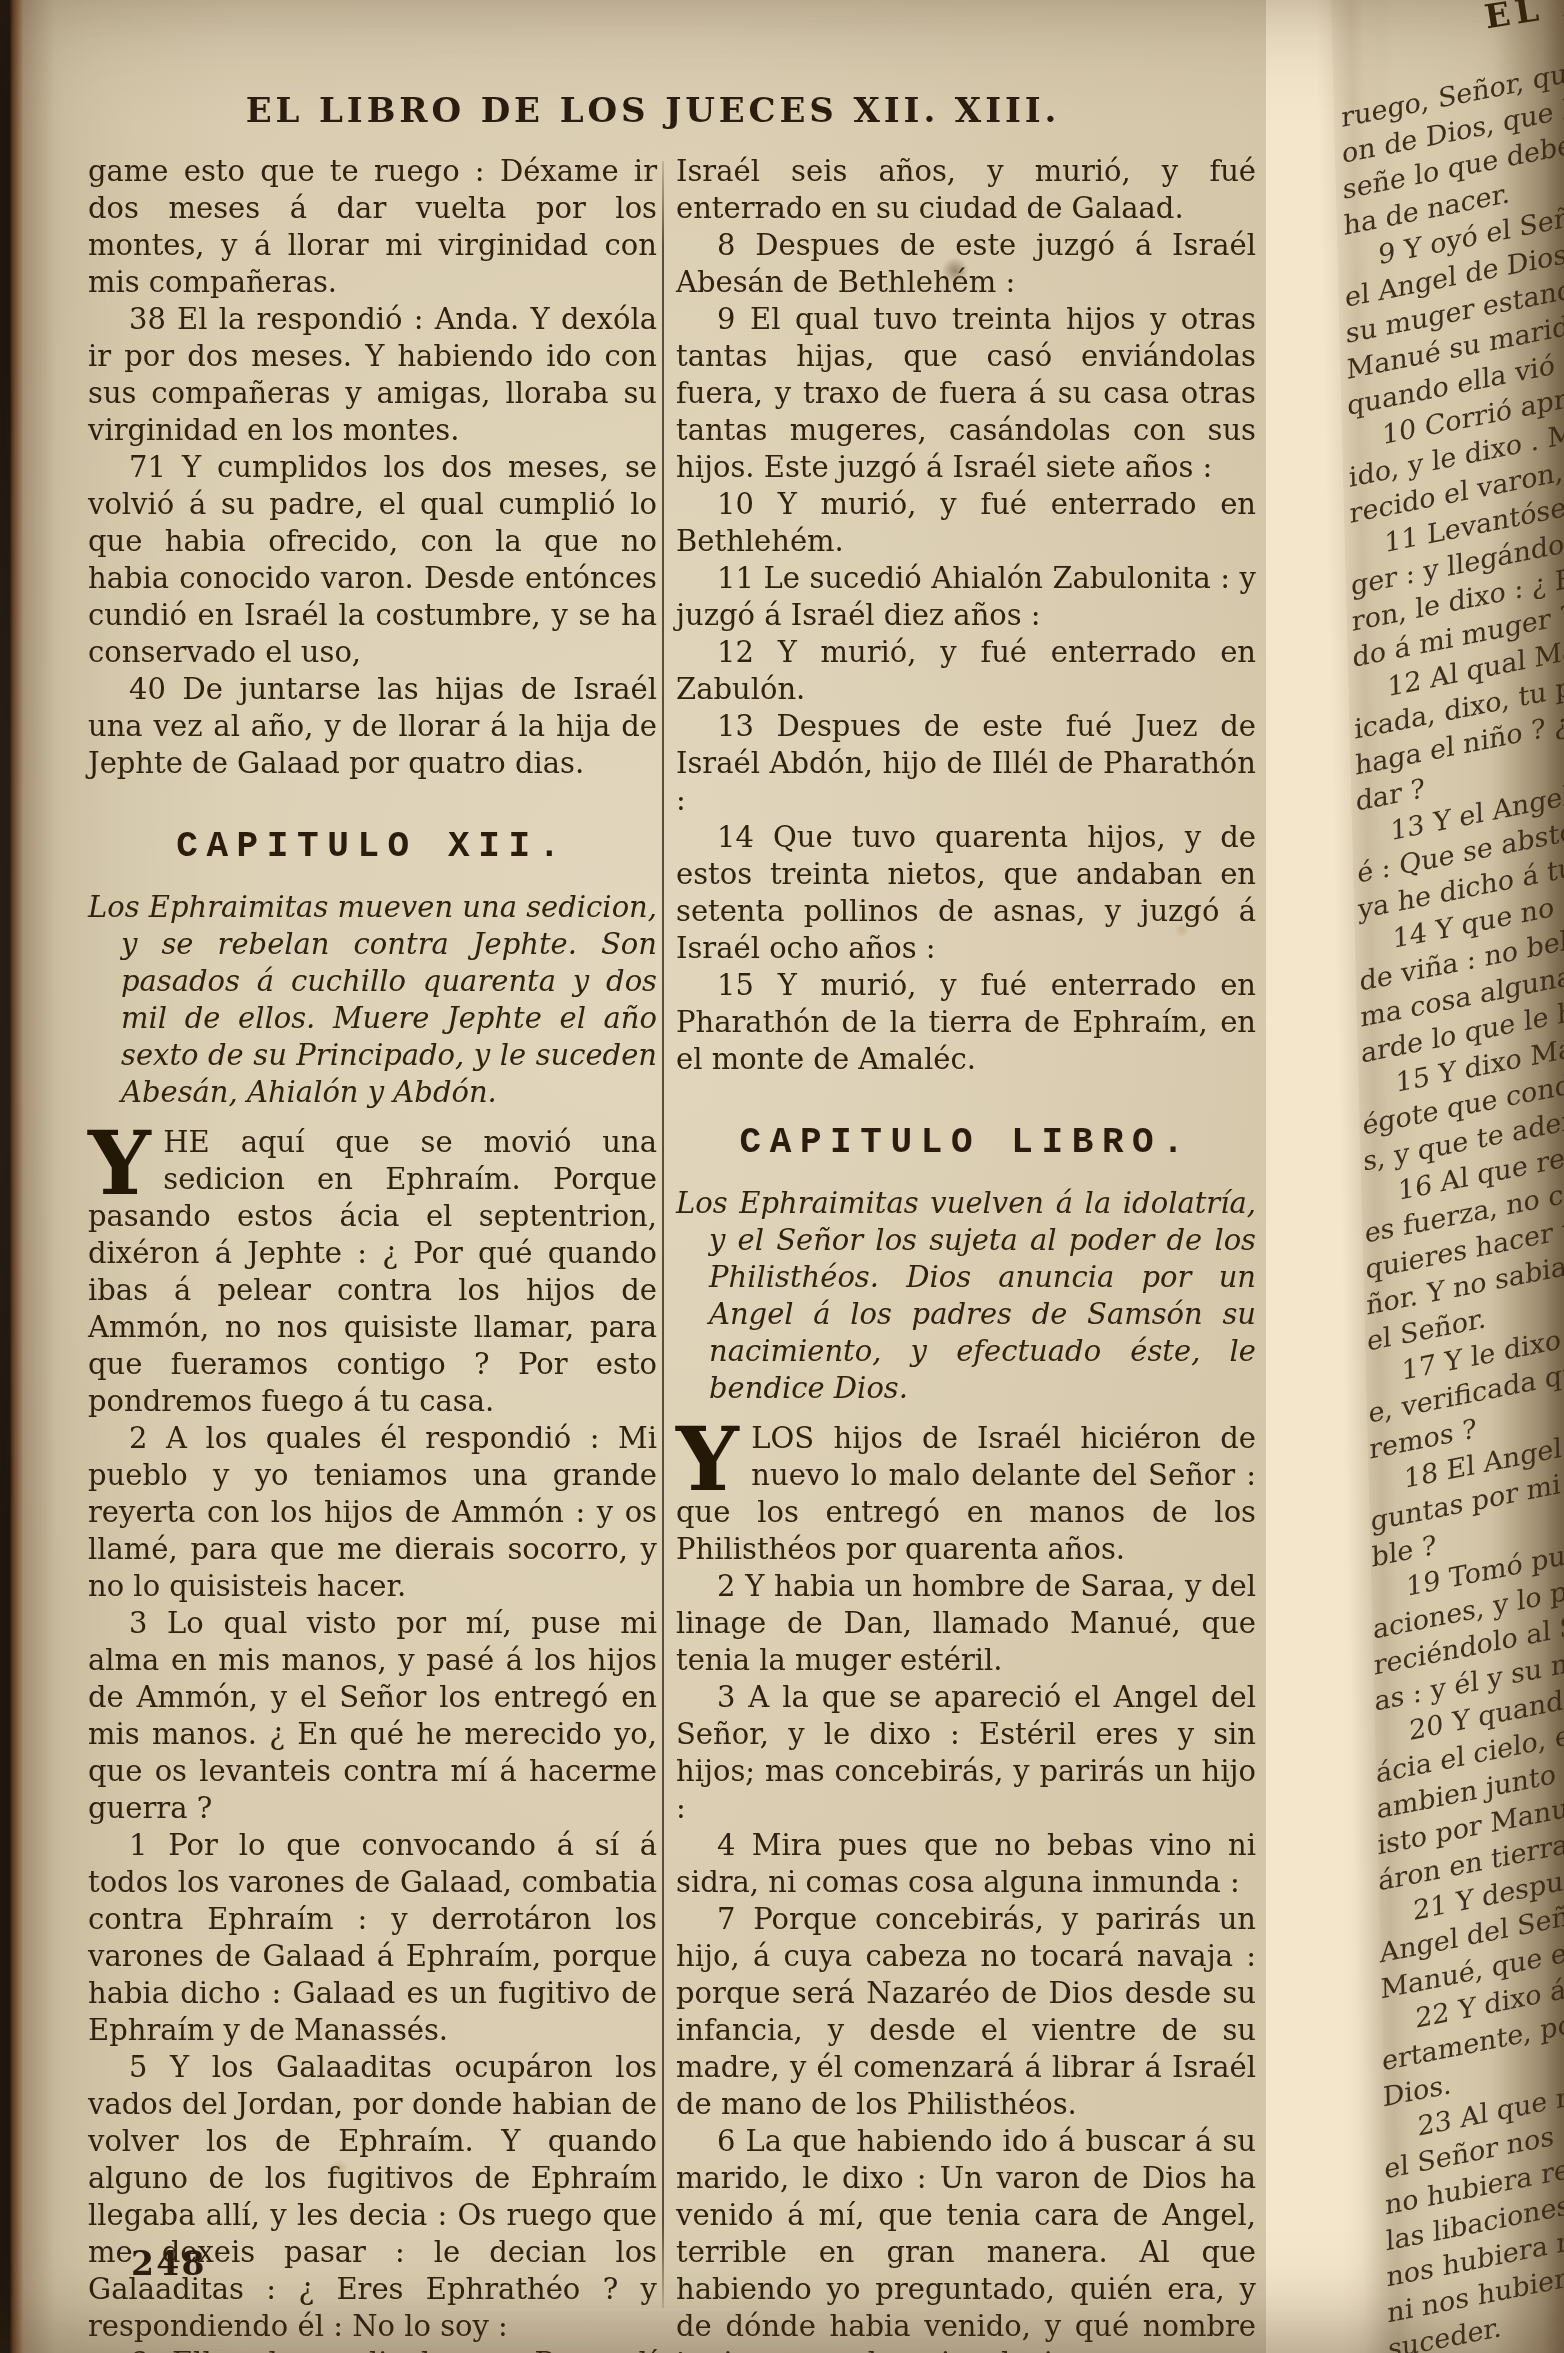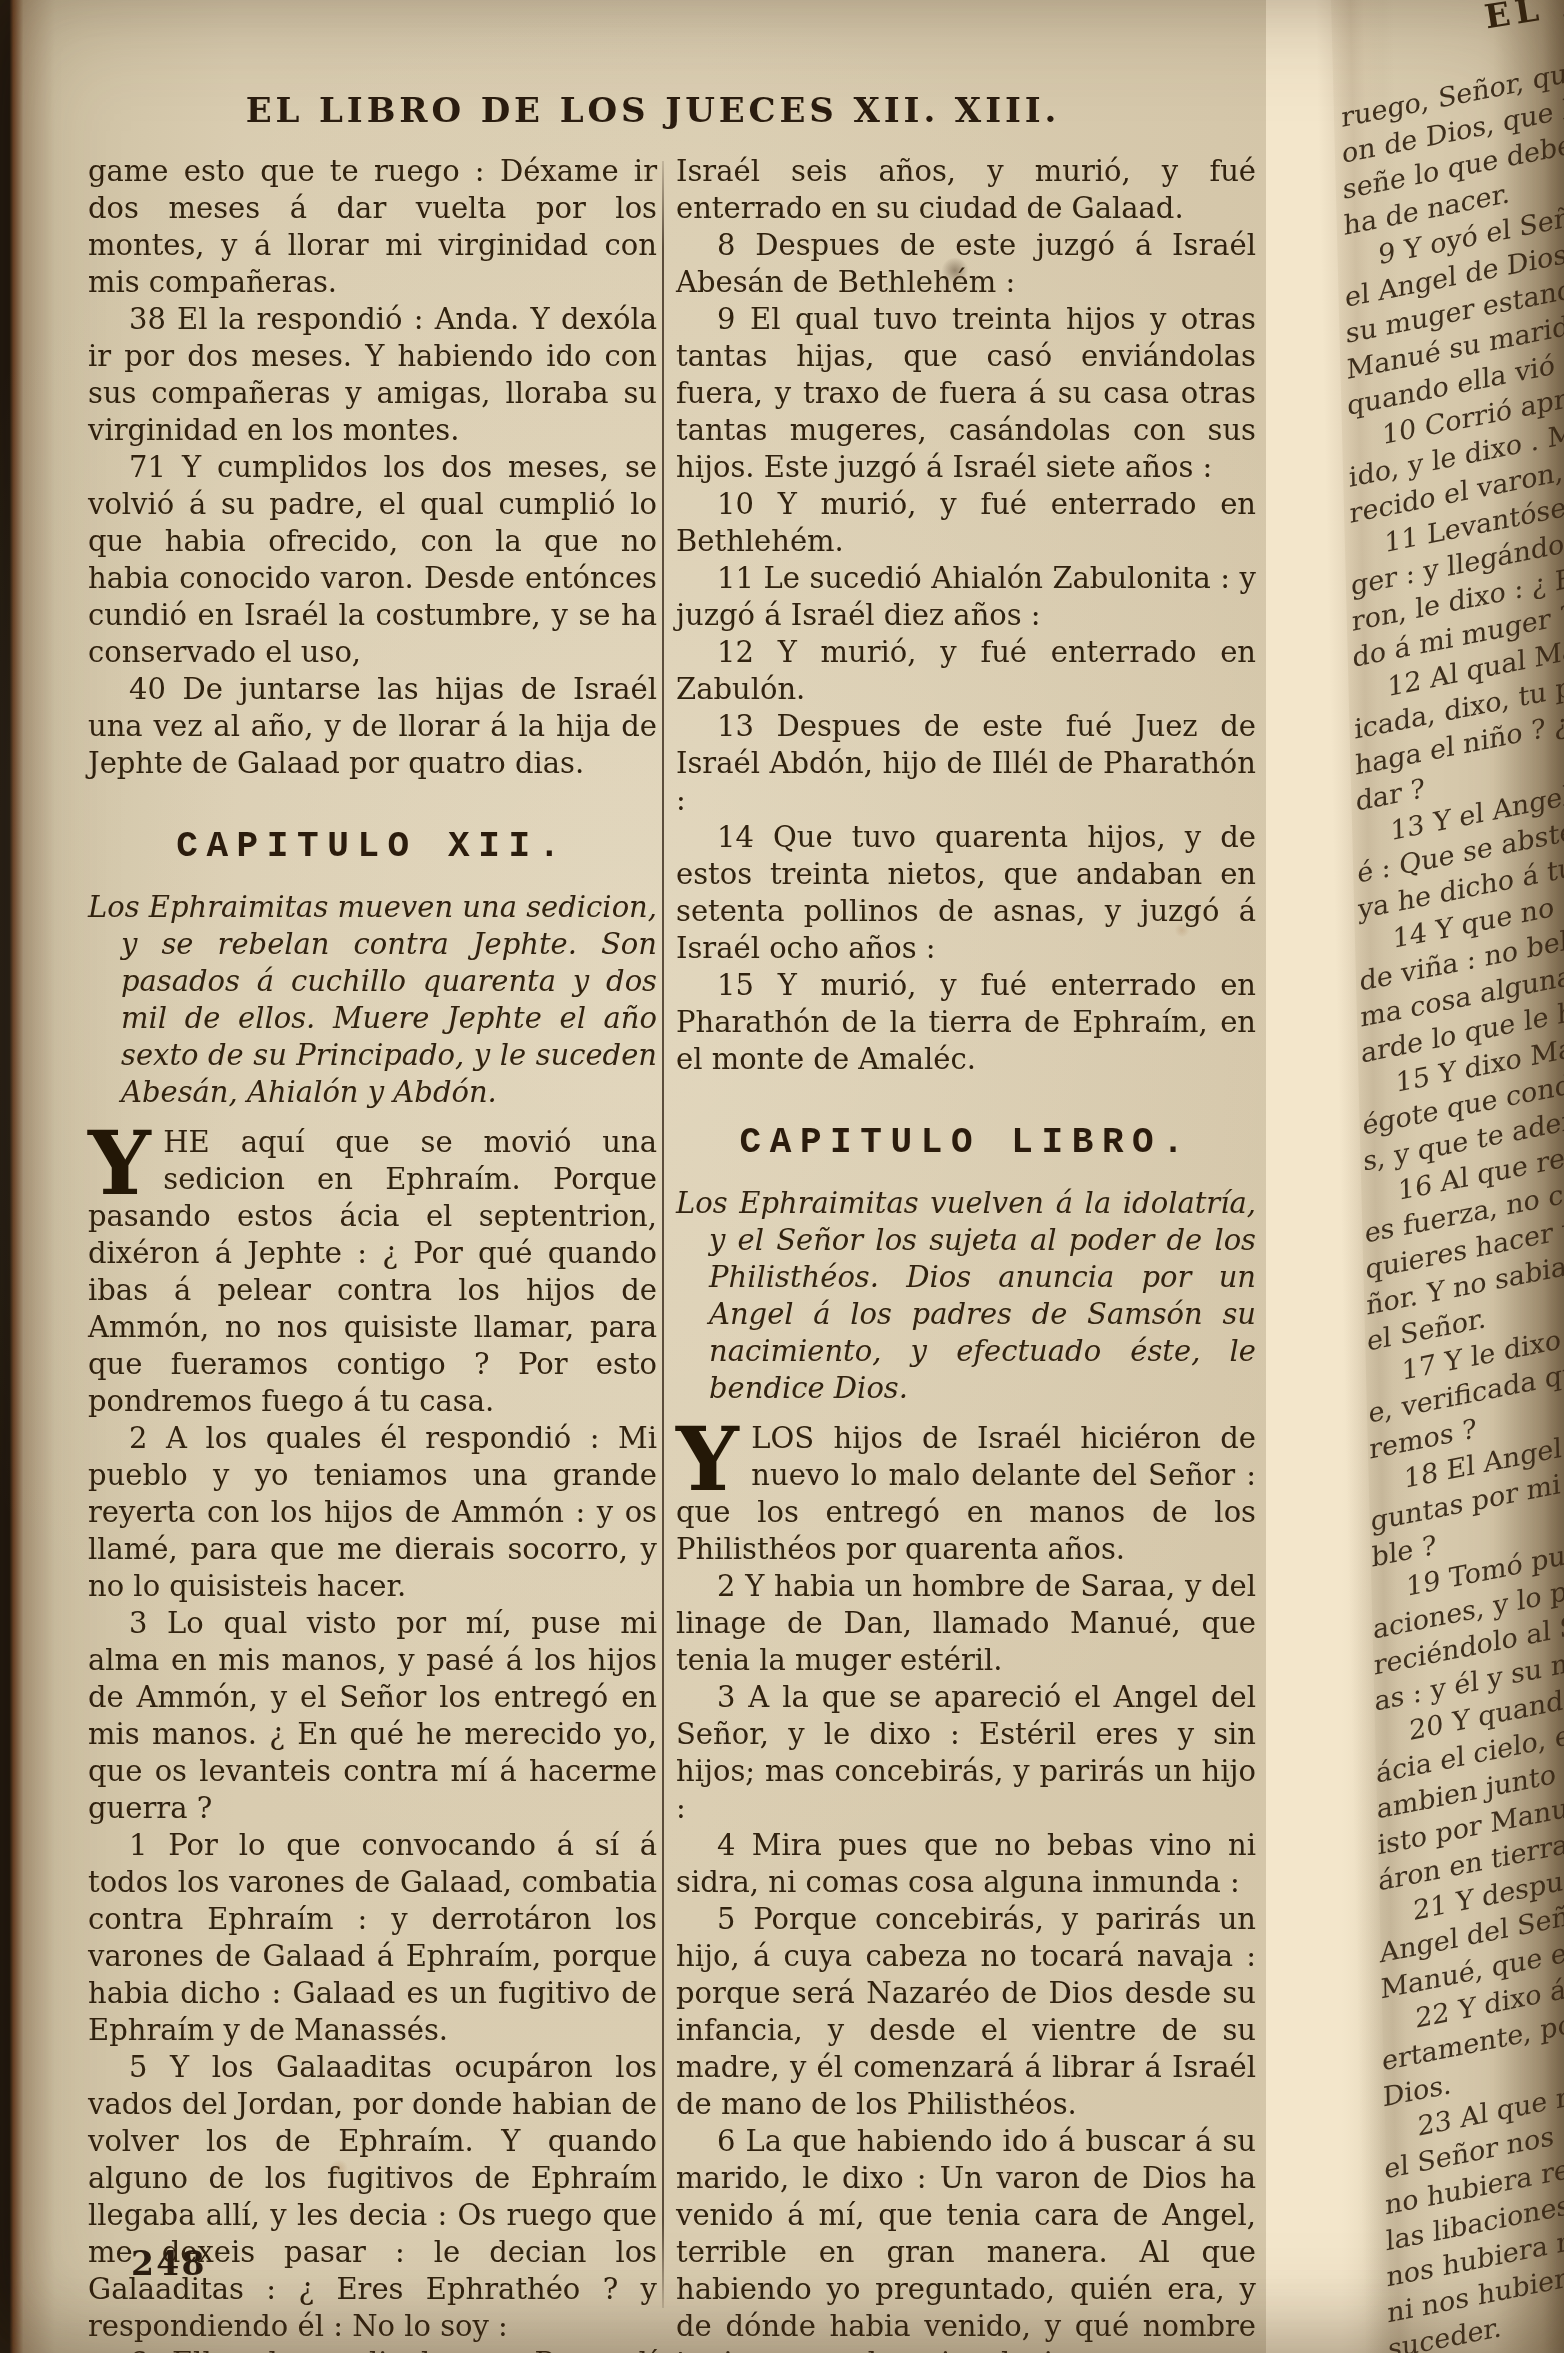--- a/index.html
+++ b/index.html
@@ -88,21 +88,21 @@
       <p class="body verse">12 Y murió, y fué enterrado en Zabulón.</p>
       <p class="body verse">13 Despues de este fué Juez de Israél Abdón, hijo de Illél de Pharathón :</p>
       <p class="body verse">14 Que tuvo quarenta hijos, y de estos treinta nietos, que andaban en setenta pollinos de asnas, y juzgó á Israél ocho años :</p>
       <p class="body verse">15 Y murió, y fué enterrado en Pharathón de la tierra de Ephraím, en el monte de Amaléc.</p>
       <h2 class="heading">CAPITULO LIBRO.</h2>
       <p class="body summary">Los Ephraimitas vuelven á la idolatría, y el Señor los sujeta al poder de los Philisthéos. Dios anuncia por un Angel á los padres de Samsón su nacimiento, y efectuado éste, le bendice Dios.</p>
       <p class="body drop"><span class="initial">Y</span>LOS hijos de Israél hiciéron de nuevo lo malo delante del Señor : que los entregó en manos de los Philisthéos por quarenta años.</p>
       <p class="body verse">2 Y habia un hombre de Saraa, y del linage de Dan, llamado Manué, que tenia la muger estéril.</p>
       <p class="body verse">3 A la que se apareció el Angel del Señor, y le dixo : Estéril eres y sin hijos; mas concebirás, y parirás un hijo :</p>
       <p class="body verse">4 Mira pues que no bebas vino ni sidra, ni comas cosa alguna inmunda :</p>
-      <p class="body verse">5 Porque concebirás, y parirás un hijo, á cuya cabeza no tocará navaja : porque será Nazaréo de Dios desde su infancia, y desde el vientre de su madre, y él comenzará á librar á Israél de mano de los Philisthéos.</p>
+      <p class="body verse">7 Porque concebirás, y parirás un hijo, á cuya cabeza no tocará navaja : porque será Nazaréo de Dios desde su infancia, y desde el vientre de su madre, y él comenzará á librar á Israél de mano de los Philisthéos.</p>
       <p class="body verse">6 La que habiendo ido á buscar á su marido, le dixo : Un varon de Dios ha venido á mí, que tenia cara de Angel, terrible en gran manera. Al que habiendo yo preguntado, quién era, y de dónde habia venido, y qué nombre tenia, no me lo quiso decir :</p>
     </div>
 
   <div class="pagenum">248</div>
 
   <div class="blot"></div>
   <div class="fox1"></div>
   <div class="fox2"></div>
 
   <div class="strip">

